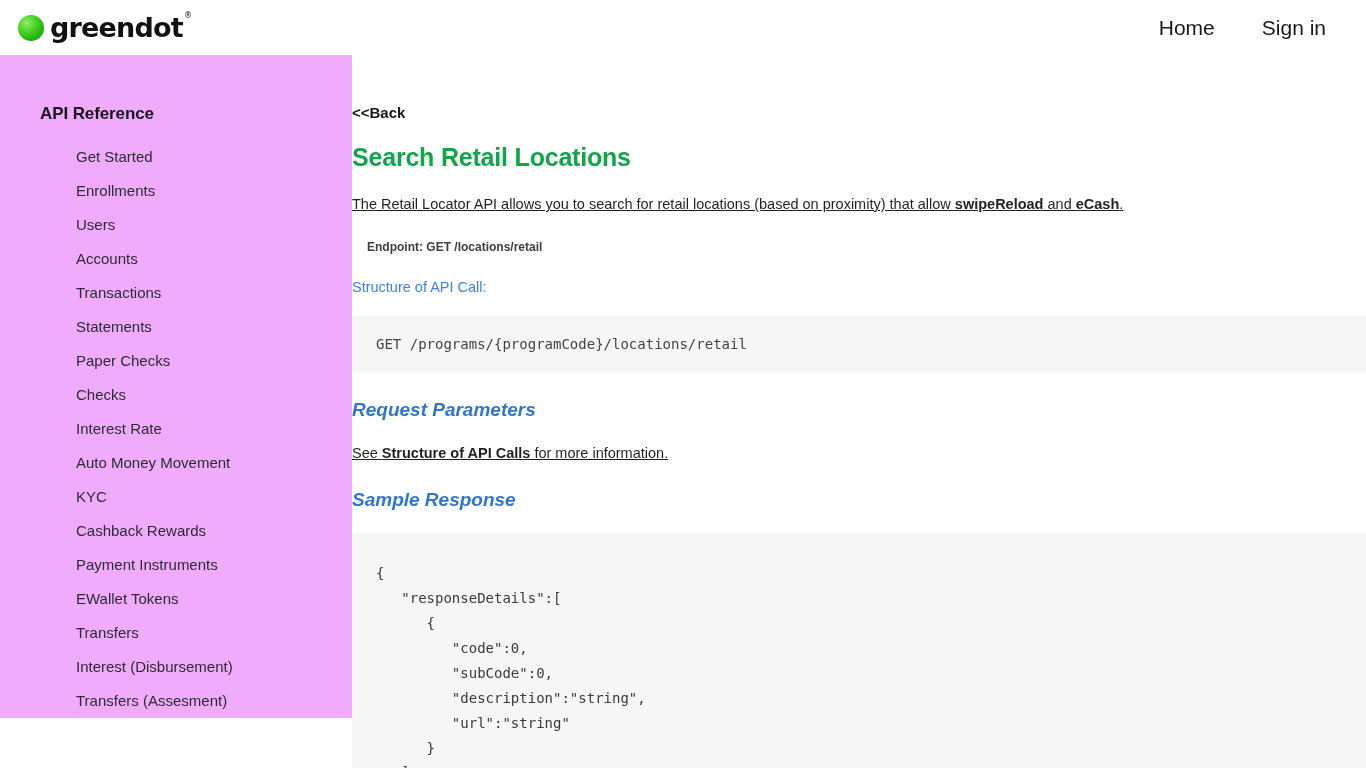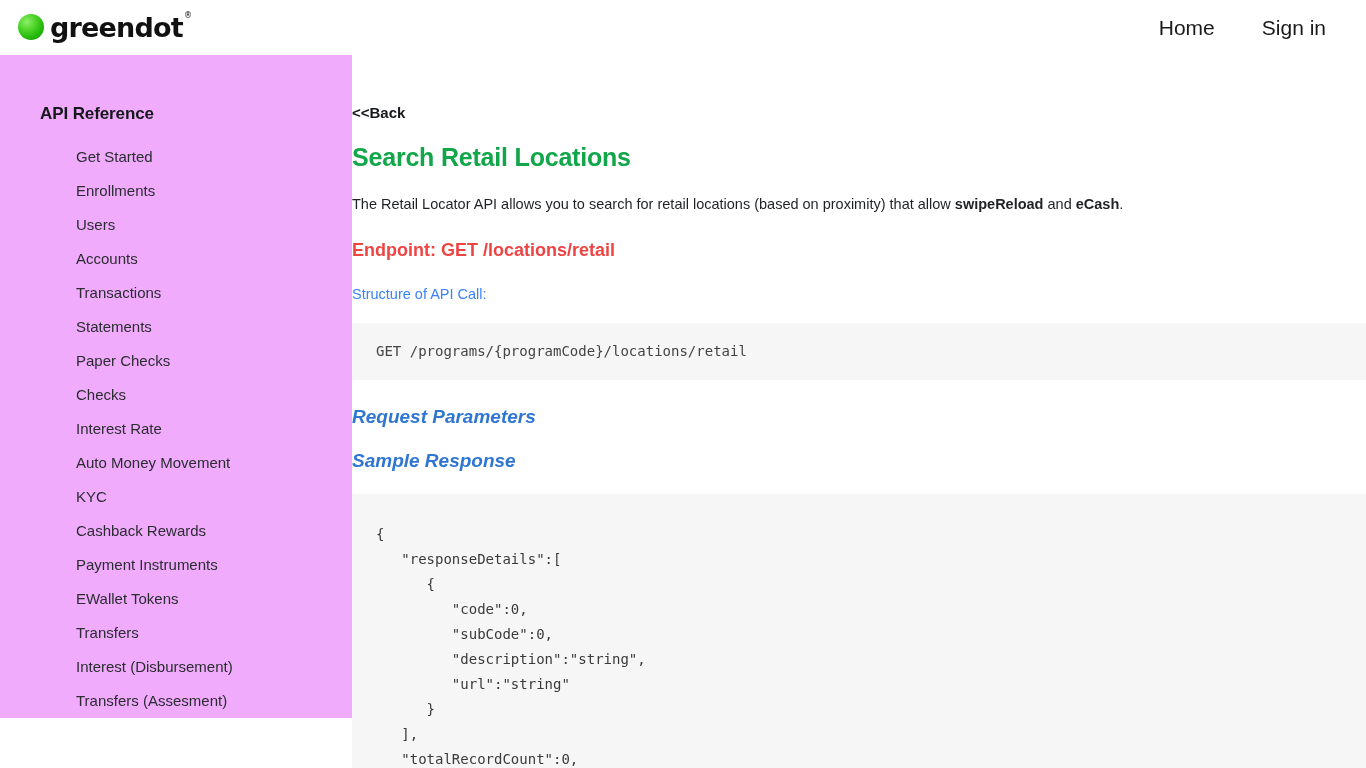--- a/index.html
+++ b/index.html
@@ -18,20 +18,21 @@
   
   .site-header {
     position: relative;
     height: 55px;
     background: #ffffff;
     display: flex;
     align-items: center;
   }
   .brand {
     display: flex;
+    align-items: center;
     margin-left: 18px;
     text-decoration: none;
   }
   .brand-dot {
     width: 26px; height: 26px;
     border-radius: 50%;
     background:
       radial-gradient(circle at 34% 30%, #8ef06a 0%, #4fd42a 34%, #23b80a 66%, #10910a 100%);
     display: inline-block;
     flex: 0 0 auto;
@@ -123,27 +124,28 @@
     font-weight: 700;
     color: #11a64a;
     margin: 0 0 22px 0;
     letter-spacing: -0.2px;
   }
   .para {
     font-size: 14.5px;
     line-height: 1.5;
     color: #1f2124;
     margin: 0 0 24px 0;
+    text-decoration: underline;
   }
   .para b { font-weight: 700; }
   .sub-head {
-    font-size: 18px;
-    font-weight: 700;
-    color: #ef4444;
-    margin: 0 0 25px 0;
+    font-size: 12px;
+    font-weight: 700;
+    color: #404040;
+    margin: 0 0 25px 15px;
   }
   .label-line {
     font-size: 14.5px;
     color: #3b82f6;
     margin: 0 0 21px 0;
   }
   .section-head {
     font-size: 19px;
     font-weight: 700;
     font-style: italic;
@@ -217,20 +219,21 @@
     <p class="para"><span>The Retail Locator API allows you to search for retail locations (based on proximity) that allow </span><b>swipeReload</b><span> and </span><b>eCash</b><span>.</span></p>
 
     <h2 class="sub-head">Endpoint: GET /locations/retail</h2>
 
     <p class="label-line">Structure of API Call:</p>
 
     <pre class="code-block">GET /programs/{programCode}/locations/retail</pre>
 
     <h3 class="section-head">Request Parameters</h3>
 
+    <p class="para"><span>See </span><b>Structure of API Calls</b><span> for more information.</span></p>
 
     <h3 class="section-head">Sample Response</h3>
 
     <pre class="code-block json">{
    "responseDetails":[
       {
          "code":0,
          "subCode":0,
          "description":"string",
          "url":"string"

